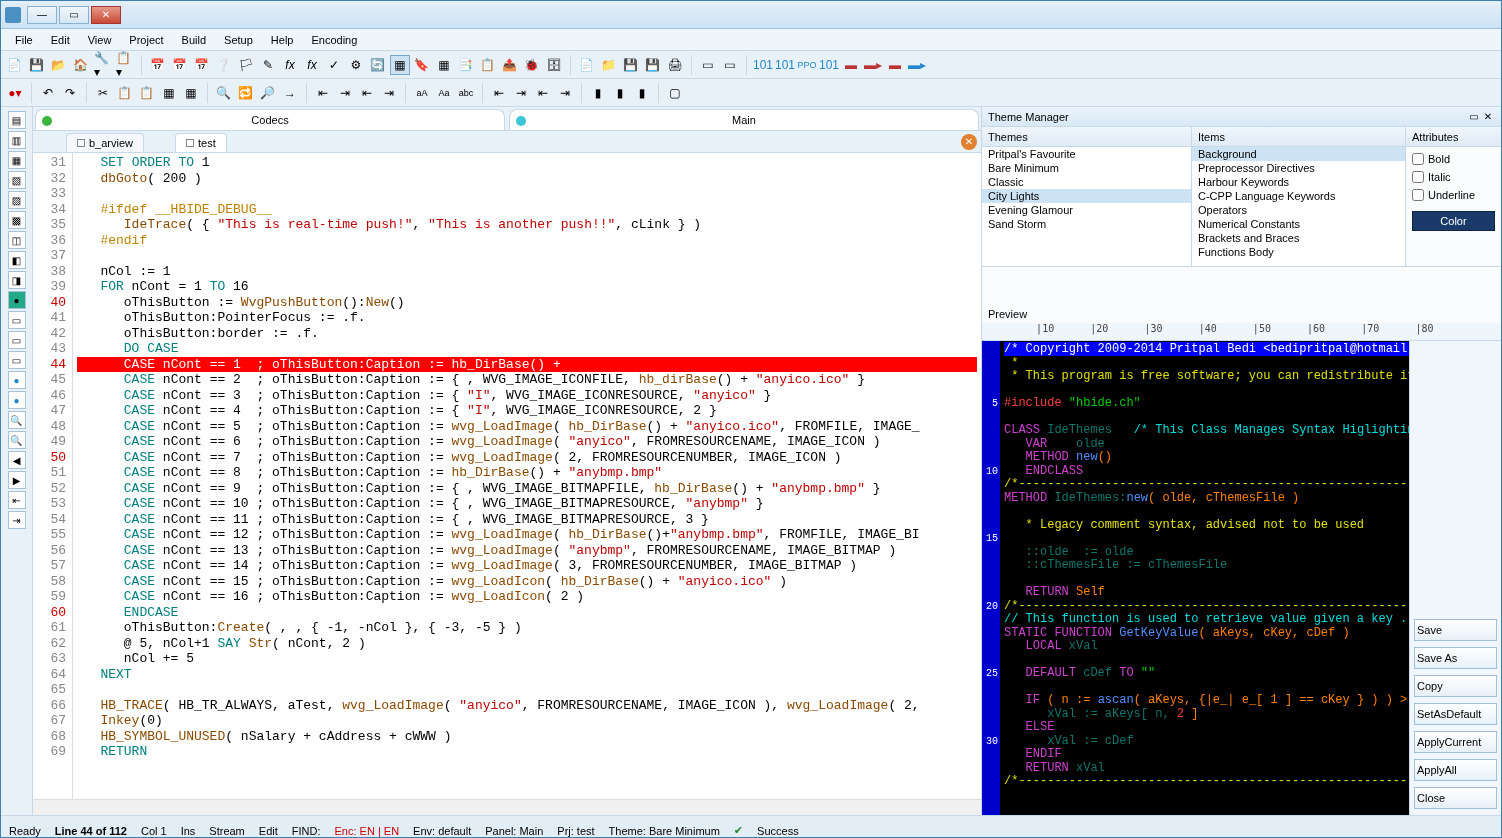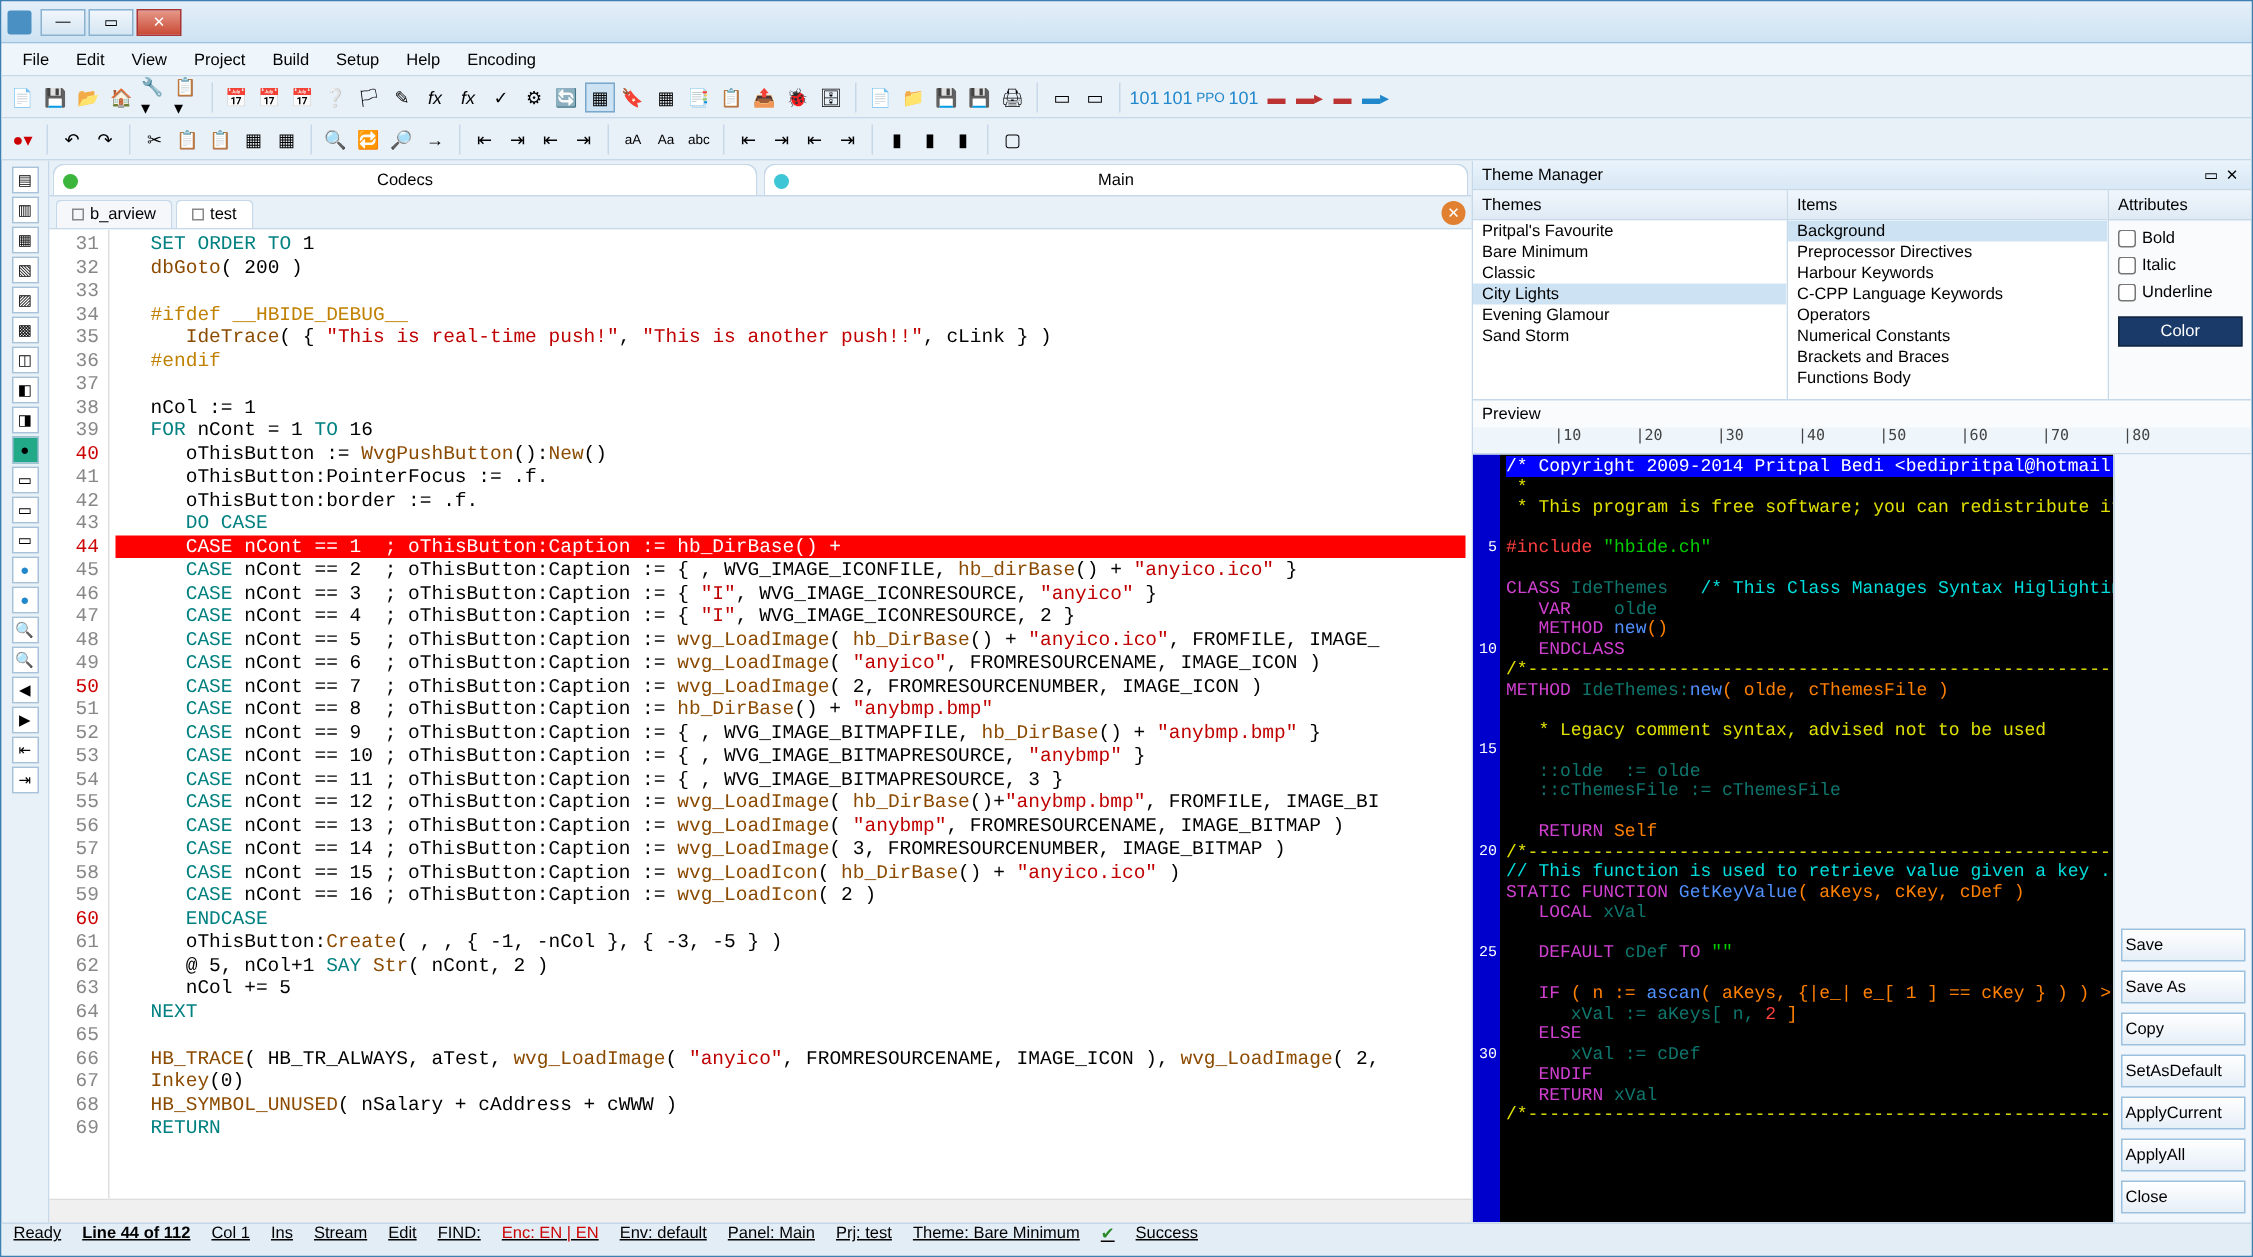--- a/index.html
+++ b/index.html
@@ -28,21 +28,21 @@
 
 .editor-panel { flex: 1; display: flex; flex-direction: column; min-width: 0; }
 
 .tab-row { height: 24px; display: flex; border-bottom: 1px solid #c7d9e8; background: #e8f0f8; position: relative; }
 .bigtab { flex:1; display:flex; align-items:center; justify-content:center; border:1px solid #c7d9e8; border-bottom:none; background:#fff; border-radius: 8px 8px 0 0; margin: 2px 2px 0 2px; font-size:11px; position:relative; }
 .bigtab .dot { width:10px; height:10px; border-radius:50%; position:absolute; left:6px; top:6px; }
 .bigtab .dot.cyan { background:#3cc6d6; }
 .bigtab .dot.green { background:#3cb53c; }
 
 .file-tabs { height: 22px; display: flex; align-items: flex-end; background: #e8f0f8; border-bottom: 1px solid #c7d9e8; padding-left: 4px; }
-.ftab { padding: 3px 10px; border: 1px solid #c7d9e8; border-bottom: none; background: #f5f7fa; margin-right: 2px; border-radius: 4px 4px 0 0; cursor: pointer; display:flex; gap:4px; align-items:center; }
+.ftab { padding: 3px 10px; border: 1px solid #c7d9e8; border-bottom: none; background: #f5f7fa; margin-right: 2px; border-radius: 4px 4px 0 0; cursor: pointer; display:flex; gap:4px; align-items:center;margin-left:29px; }
 .ftab.active { background: #fff; }
 .ftab .sq { width:8px; height:8px; border:1px solid #888; }
 .ftab-close { margin-left: auto; width:16px; height:16px; background:#e08030; border-radius:50%; color:#fff; display:flex; align-items:center; justify-content:center; cursor:pointer; margin-right:4px; align-self:center; font-size:10px; }
 
 .code-area { flex: 1; display: flex; background: #fff; font-family: "Consolas", "Courier New", monospace; font-size: 13px; overflow: hidden; position: relative; }
 .lnums { width: 40px; background: #fff; color: #888; text-align: right; padding: 2px 6px 2px 2px; border-right: 1px solid #ddd; line-height: 15.5px; white-space: pre; }
 .lnums .bk { color: #c00; }
 .code-body { flex: 1; padding: 2px 4px; line-height: 15.5px; white-space: pre; overflow-x: auto; }
 .code-body .kw { color: #008080; }
 .code-body .fn { color: #8b4a00; }
@@ -65,42 +65,42 @@
 .tp-col.attrs { width: 95px; border-right: none; }
 .tp-col-head { height: 20px; background: linear-gradient(#f0f6fb,#dfeaf5); border-bottom: 1px solid #c7d9e8; display: flex; align-items: center; padding: 0 6px; font-size: 11px; }
 .tp-list { flex: 1; overflow-y: auto; background: #fff; }
 .tp-li { padding: 1px 6px; cursor: pointer; font-size:11px; }
 .tp-li.sel { background: #cde3f3; }
 .tp-attrs-body { flex:1; padding: 6px; display:flex; flex-direction:column; gap:6px; }
 .cb { display:flex; align-items:center; gap:4px; font-size:11px; }
 .cb input { width:12px; height:12px; }
 .colorbtn { margin-top:4px; padding:3px 8px; background:#1a3a6a; color:#fff; border:1px solid #12243f; cursor:pointer; text-align:center; font-size:11px; }
 
-.preview-head { height: 18px; padding: 0 6px; display:flex; align-items:center; font-size:11px; }
+.preview-head { height: 18px; padding: 0 6px; display:flex; align-items:center; font-size:11px;margin-top:38px; }
 .ruler { height: 18px; background: #eef5fb; border-bottom: 1px solid #c7d9e8; font-family: monospace; font-size:10px; color:#444; padding-left: 18px; white-space:pre; overflow:hidden; letter-spacing:0; }
 
 .preview-body { flex: 1; display: flex; font-family: "Consolas","Courier New",monospace; font-size: 12px; overflow:hidden; }
 .preview-ln { width: 18px; background: #0000cc; color: #fff; text-align: right; padding: 2px 2px; line-height: 13.5px; white-space: pre; font-size:10px; }
 .preview-code { flex: 1; background: #000; color: #ccc; padding: 2px 4px; line-height: 13.5px; white-space: pre; overflow:hidden; }
 .pv-hl { background: #0000ff; color: #fff; }
 .pv-ylw { color: #e0e000; }
 .pv-grn { color: #00cc00; }
 .pv-cyan { color: #00dddd; }
 .pv-mag { color: #d040d0; }
 .pv-blue { color: #5090ff; }
 .pv-orange { color: #ff8000; }
 .pv-red { color: #ff4040; }
 .pv-wht { color: #0f766e; }
 
 .tp-buttons { width: 92px; border-left:1px solid #c7d9e8; display:flex; flex-direction:column; gap:6px; padding:6px 4px; justify-content:flex-end; background:#f0f6fb; }
 .tpbtn { padding:4px 2px; border:1px solid #9bc1de; background:linear-gradient(#fff,#e6eff7); cursor:pointer; font-size:11px; text-align:left; }
 
 .preview-wrap { flex:1; display:flex; }
 
-.statusbar { height: 22px; background: #e3edf6; border-top: 1px solid #c7d9e8; display: flex; align-items: flex-start; padding: 0 8px; font-size: 11px; gap: 14px; text-decoration: underline; }
+.statusbar { height: 22px; background: #e3edf6; border-top: 1px solid #c7d9e8; display: flex; align-items: flex-end; padding: 0 8px; font-size: 11px; gap: 14px; }
 .statusbar .sb-item { white-space: nowrap; }
 .statusbar .sb-red { color: #c00; }
 .statusbar .green-check { color: #2a8a2a; }
 </style>
 </head>
 <body>
 
 <div class="window">
 
   <div class="titlebar">

